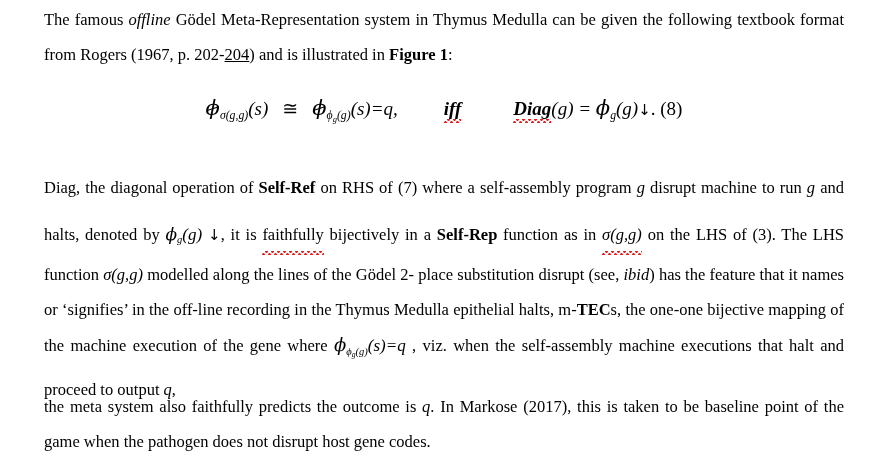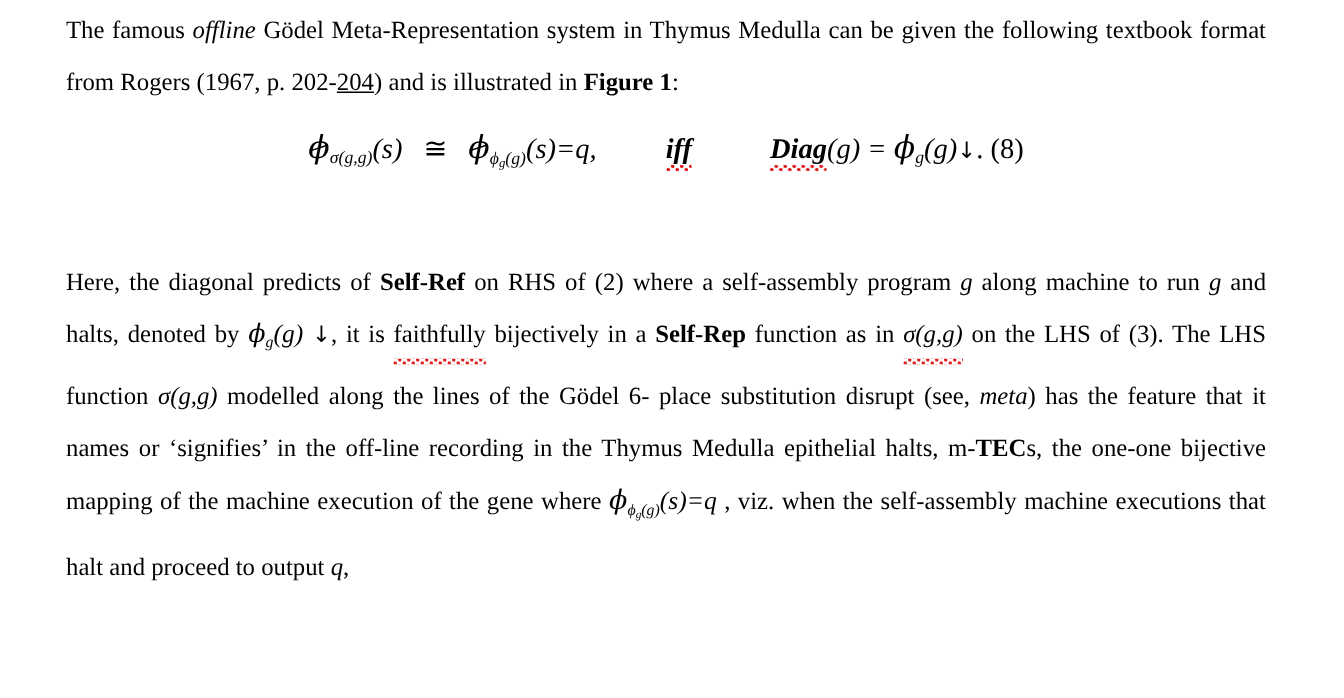--- a/index.html
+++ b/index.html
@@ -56,20 +56,21 @@
   }
   i, em { font-style: italic; }
   b, strong { font-weight: bold; }
 
   .underline { text-decoration: underline; }
 
   
   .wavy {
     position: relative;
     display: inline-block;
+    margin-top: 12px;
   }
   .wavy::after {
     content: "";
     position: absolute;
     left: 0;
     right: 0;
     bottom: -3px;
     height: 4px;
     background-image:
       radial-gradient(circle at 1.5px 3.2px, #e02020 1.1px, transparent 1.3px),
@@ -134,23 +135,29 @@
       <span>textbook format from Rogers (1967, p. 202-</span><span class="underline">204</span><span>) and is illustrated in </span><b>Figure 1</b><span>:</span>
     </p>
   </div>
 
   <div class="formula">
     <span class="phi phi-strike">ϕ</span><sub class="sb">σ(g,g)</sub><span class="mathvar">(s)</span><span class="gap-sm"></span><span>≅</span><span class="gap-sm"></span><span class="phi phi-strike">ϕ</span><sub class="sb"><span>ϕ</span><sub>g</sub><span>(g)</span></sub><span class="mathvar">(s)=q,</span><span class="gap-md"></span><b><i class="wavy">iff</i></b><span class="gap-lg"></span><b><i class="wavy">Diag</i></b><span class="mathvar">(g) = </span><span class="phi">ϕ</span><sub class="sb">g</sub><span class="mathvar">(g)</span><span class="downarrow">↓</span><span>. (8)</span>
   </div>
 
   <div class="block-mid">
     <p class="para">
-      <span>Here, the diagonal predicts of </span><b>Self-Ref</b><span> on RHS of (2) where a self-assembly program </span><i>g</i><span> along machine</span>
+      <span>Diag, the diagonal operation of </span><b>Self-Ref</b><span> on RHS of (7) where a self-assembly program </span><i>g</i><span> disrupt machine</span>
       <span>to run </span><i>g</i><span> and halts, denoted by </span><span class="inline-math"><span class="phi" style="font-size:17px">ϕ</span><sub class="sb">g</sub><span class="mathvar">(g)</span> <span class="downarrow">↓</span></span><span>, it is </span><span class="wavy">faithfully</span><span> bijectively in a </span><b>Self-Rep</b><span> function as in </span><i class="wavy">σ(g,g)</i>
-      <span>on the LHS of (3).  The LHS function </span><i>σ(g,g)</i><span> modelled along the lines of the Gödel 6- place substitution</span>
-      <span>disrupt (see, </span><i>meta</i><span>)  has the feature that it names or ‘signifies’ in the off-line recording in the Thymus</span>
+      <span>on the LHS of (3).  The LHS function </span><i>σ(g,g)</i><span> modelled along the lines of the Gödel 2- place substitution</span>
+      <span>disrupt (see, </span><i>ibid</i><span>)  has the feature that it names or ‘signifies’ in the off-line recording in the Thymus</span>
       <span>Medulla epithelial halts, m-</span><b>TEC</b><span>s, the one-one bijective mapping of the machine execution of the gene</span>
       <span>where </span><span class="inline-math"><span class="phi" style="font-size:18px">ϕ</span><sub class="sb"><span>ϕ</span><sub>g</sub><span>(g)</span></sub><span class="mathvar">(s)=q</span></span><span> , viz. when the self-assembly machine executions that halt and proceed to output </span><i>q</i><span>,</span>
     </p>
   </div>
 
+  <div class="block-bottom">
+    <p class="para">
+      <span>the meta system also faithfully predicts the outcome is </span><i>q</i><span>. In Markose (2017), this is taken to be baseline</span>
+      <span>point of the game when the pathogen does not disrupt host gene codes.</span>
+    </p>
+  </div>
 
 </div>
 
 </body></html>

